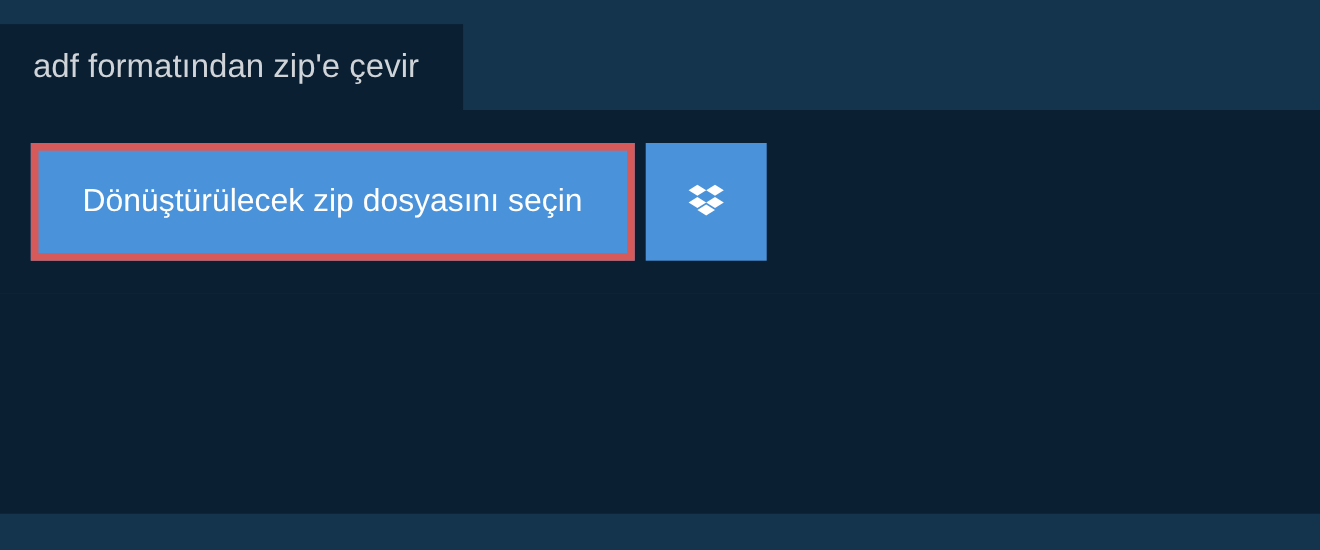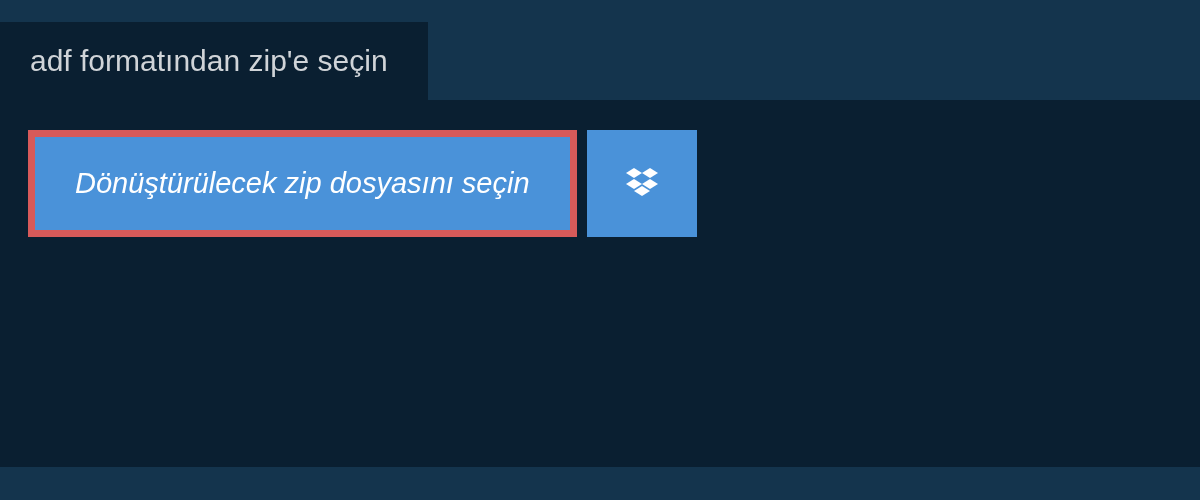--- a/index.html
+++ b/index.html
@@ -27,21 +27,20 @@
     }
     .panel {
       background: #0a1f31;
       padding: 30px 28px;
       width: 100%;
     }
     .button-row {
       display: flex;
       gap: 10px;
       align-items: stretch;
-      font-style: italic;
     }
     .select-button {
       background: #4a92d9;
       border: 7px solid #d75a5a;
       color: #ffffff;
       font-size: 29px;
       font-weight: 400;
       padding: 30px 40px;
       cursor: pointer;
       display: flex;
@@ -67,21 +66,21 @@
       height: 200px;
       width: 100%;
     }
   </style>
 </head>
 <body>
 
 
 
 <div class="tab-header">
-  <span class="tab-header-text">adf formatından zip'e seçin</span>
+  <span class="tab-header-text">adf formatından zip'e çevir</span>
 </div>
 
 <div class="panel">
   <div class="button-row">
     <div class="select-button">
       <span>Dönüştürülecek zip dosyasını seçin</span>
     </div>
     <div class="dropbox-button">
       <span class="dropbox-icon">
         <svg viewBox="0 0 40 40" fill="#ffffff">

